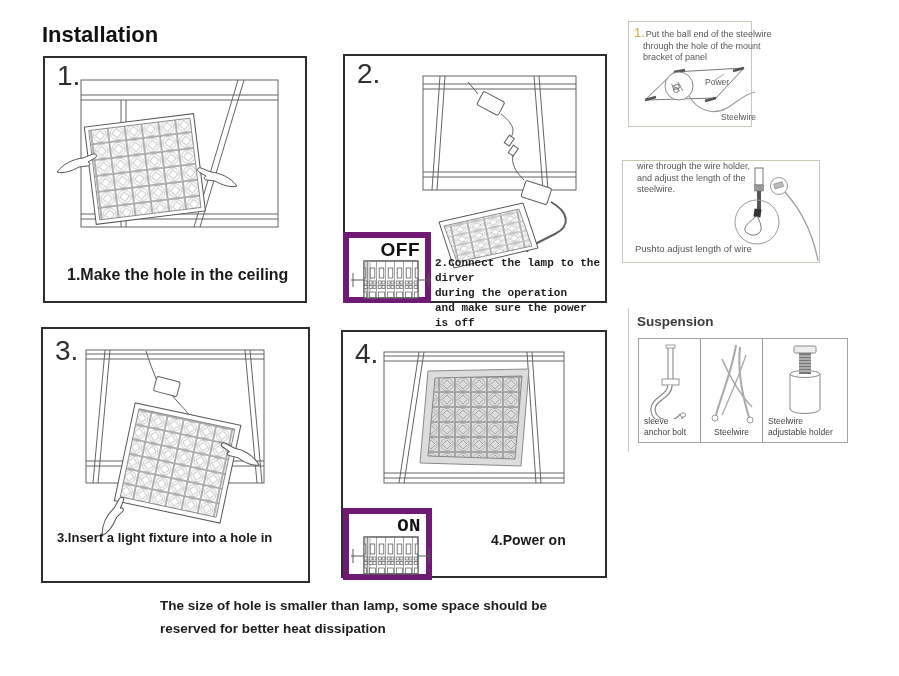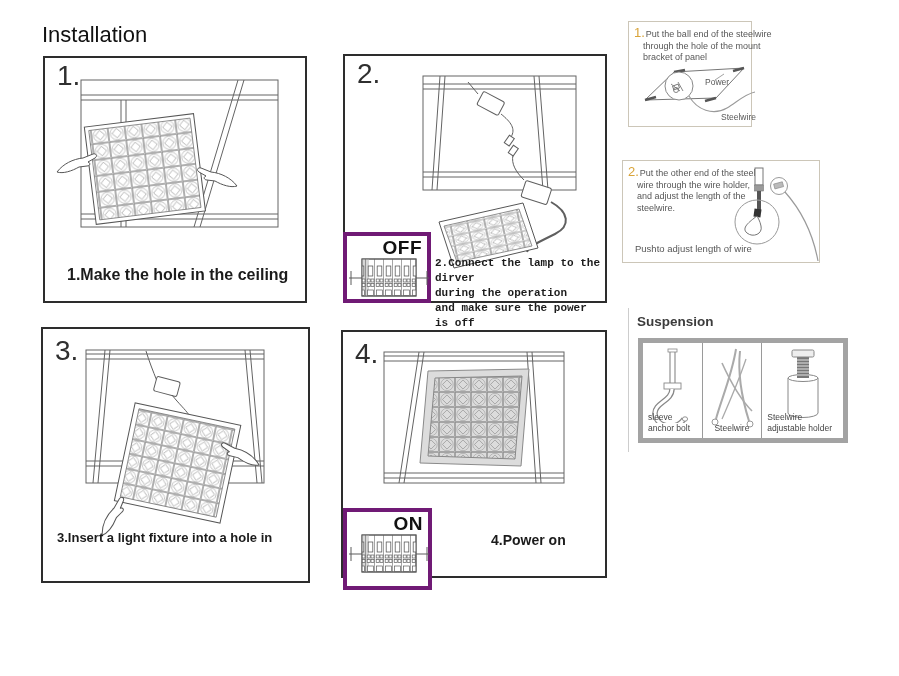--- a/index.html
+++ b/index.html
@@ -1,33 +1,33 @@
 <!DOCTYPE html>
 <html><head>
 <meta charset="utf-8">
 <style>
   html,body{margin:0;padding:0;background:#fff;}
   .page{position:relative;width:899px;height:676px;background:#ffffff;
         font-family:"Liberation Sans", sans-serif;overflow:hidden;}
   .abs{position:absolute;font-weight:bold;}
-  .title{left:42px;top:22px;font-size:22px;font-weight:normal;color:#111;}
+  .title{left:42px;top:22px;font-size:22px;font-weight:bold;color:#111;}
   .panel{position:absolute;border:2px solid #2d2d2d;background:#fff;box-sizing:border-box;}
   .stepnum{position:absolute;left:12px;top:2px;font-size:28px;color:#2f2f2f;z-index:3;}
   .cap{position:absolute;font-weight:bold;color:#1b1b1b;z-index:3;}
   .drawing{position:absolute;left:0;top:0;z-index:1;}
-  .inset{position:absolute;border:4px solid #701a75;background:#fff;box-sizing:border-box;z-index:4;}
+  .inset{position:absolute;border:6px solid #701a75;background:#fff;box-sizing:border-box;z-index:4;}
   .switchlab{position:absolute;right:5px;top:1px;font-size:19px;font-weight:bold;color:#111;letter-spacing:.5px;}
   .wirebox{position:absolute;border:1px solid #ccc6b8;background:#fff;box-sizing:border-box;}
   .wb-line{font-size:9px;color:#575757;line-height:11.5px;padding-left:14px;white-space:nowrap;}
   .wb-line.first{padding-left:5px;padding-top:5px;}
   .goldnum{color:#d9a43a;font-size:13px;margin-right:1px;}
   .wb-note{position:absolute;font-size:9.5px;color:#575757;white-space:nowrap;}
   .wb-label{position:absolute;font-size:8.5px;color:#575757;white-space:nowrap;z-index:2;}
   .susp-title{left:637px;top:314px;font-size:13.5px;color:#3c3c3c;}
-  .suspbox{position:absolute;left:638px;top:338px;width:210px;height:105px;border:5px solid #a3a3a3;
+  .suspbox{position:absolute;left:638px;top:338px;width:210px;height:105px;border:1px solid #a3a3a3;
            background:#fff;display:flex;box-sizing:border-box;}
   .susp-cell{position:relative;height:100%;border-right:1px solid #9a9a9a;box-sizing:border-box;
              display:flex;flex-direction:column;align-items:center;justify-content:flex-start;}
   .susp-cell:last-child{border-right:none;}
   .susp-labels{position:absolute;left:5px;bottom:4px;font-size:8.5px;color:#444;line-height:11px;}
   .susp-labels.center{left:0;right:0;text-align:center;}
   .footnote{left:160px;top:594px;font-size:13.5px;font-weight:bold;color:#1d1d1d;line-height:23px;}
   .strayline{position:absolute;left:628px;top:308px;width:1px;height:144px;background:#cdcdcd;}
   svg{display:block;}
 </style>
@@ -197,21 +197,21 @@
           <line x1="81" y1="20" x2="61" y2="151"></line>
         <line x1="184" y1="20" x2="193" y2="151"></line>
           <line x1="189" y1="20" x2="198" y2="151"></line>
       </g>
       <g>
         <polygon points="85,39 186,37 178,134 77,131" fill="#dcdcdc" stroke="#8a8a8a"></polygon>
         <polygon points="92,46 179,44 172,127 85,124" fill="url(#p4)" stroke="#888"></polygon>
       </g>
     </svg>
     <div class="cap" style="left:148px;top:200px;font-size:14px;">4.Power on</div>
-    <div class="inset" style="left:0px;top:176px;width:89px;height:82px;">
+    <div class="inset" style="left:0px;top:176px;width:89px;height:72px;font-family:Liberation Mono, monospace;">
       <div class="switchlab">ON</div>
       <svg width="82" height="50" viewBox="0 0 82 50" style="position:absolute;left:1px;top:16px;">
         <defs>
           <pattern id="m2" width="9" height="37" patternUnits="userSpaceOnUse">
             <line x1="8.8" y1="0" x2="8.8" y2="37" stroke="#5c5c5c" stroke-width="0.8"></line>
             <rect x="1.5" y="1" width="6" height="5.5" fill="#fff" stroke="#5c5c5c" stroke-width="0.7"></rect>
             <rect x="2.2" y="14" width="4.6" height="10" fill="#fff" stroke="#5c5c5c" stroke-width="0.8"></rect>
             <rect x="1.2" y="27" width="3" height="3" fill="#fff" stroke="#5c5c5c" stroke-width="0.7"></rect>
             <rect x="5" y="27" width="3" height="3" fill="#fff" stroke="#5c5c5c" stroke-width="0.7"></rect>
             <rect x="1.2" y="31.5" width="3" height="3" fill="#fff" stroke="#5c5c5c" stroke-width="0.7"></rect>
@@ -250,23 +250,20 @@
         <rect x="44" y="21" width="6" height="4" transform="rotate(-20 47 23)"></rect>
       </g>
       <path d="M60 32 C68 46 84 52 98 44 C108 38 116 30 126 28" fill="none" stroke="#9a9a9a" stroke-width="1.1"></path>
       <line x1="86" y1="16" x2="95" y2="10" stroke="#8a8a8a" stroke-width="0.8"></line>
     </svg>
     <div class="wb-label" style="left:76px;top:55px;">Power</div>
     <div class="wb-label" style="left:92px;top:90px;">Steelwire</div>
   </div>
 
   <div class="wirebox" style="left:622px;top:160px;width:198px;height:103px;">
-    <div class="wb-line first">
-      <span class="goldnum">2.</span><span>Put the other end of the steel</span>
-    </div>
     <div class="wb-line">wire through the wire holder,</div>
     <div class="wb-line">and adjust the length of the</div>
     <div class="wb-line">steelwire.</div>
     <div class="wb-note" style="left:12px;top:82px;">Pushto adjust length of wire</div>
     <svg width="92" height="101" viewBox="0 0 92 101" style="position:absolute;left:106px;top:1px;">
       <rect x="26" y="6" width="8" height="17" fill="#fff" stroke="#777"></rect>
       <rect x="25.5" y="23" width="9" height="6" fill="#9a9a9a" stroke="#777" stroke-width="0.6"></rect>
       <rect x="28" y="29" width="4" height="22" fill="#555"></rect>
       <circle cx="28" cy="60" r="22" fill="none" stroke="#9a9a9a"></circle>
       <rect x="25" y="47" width="7" height="8" fill="#333" transform="rotate(8 28 51)"></rect>
@@ -325,14 +322,18 @@
         </g>
         <rect x="17" y="3" width="22" height="7" rx="1.5" fill="#eee" stroke="#888"></rect>
       </svg>
       <div class="susp-labels">
         <div>Steelwire</div>
         <div>adjustable holder</div>
       </div>
     </div>
   </div>
 
+  <div class="abs footnote">
+    <div>The size of hole is smaller than lamp, some space should be</div>
+    <div>reserved for better heat dissipation</div>
+  </div>
 
 </div>
 
 </body></html>

